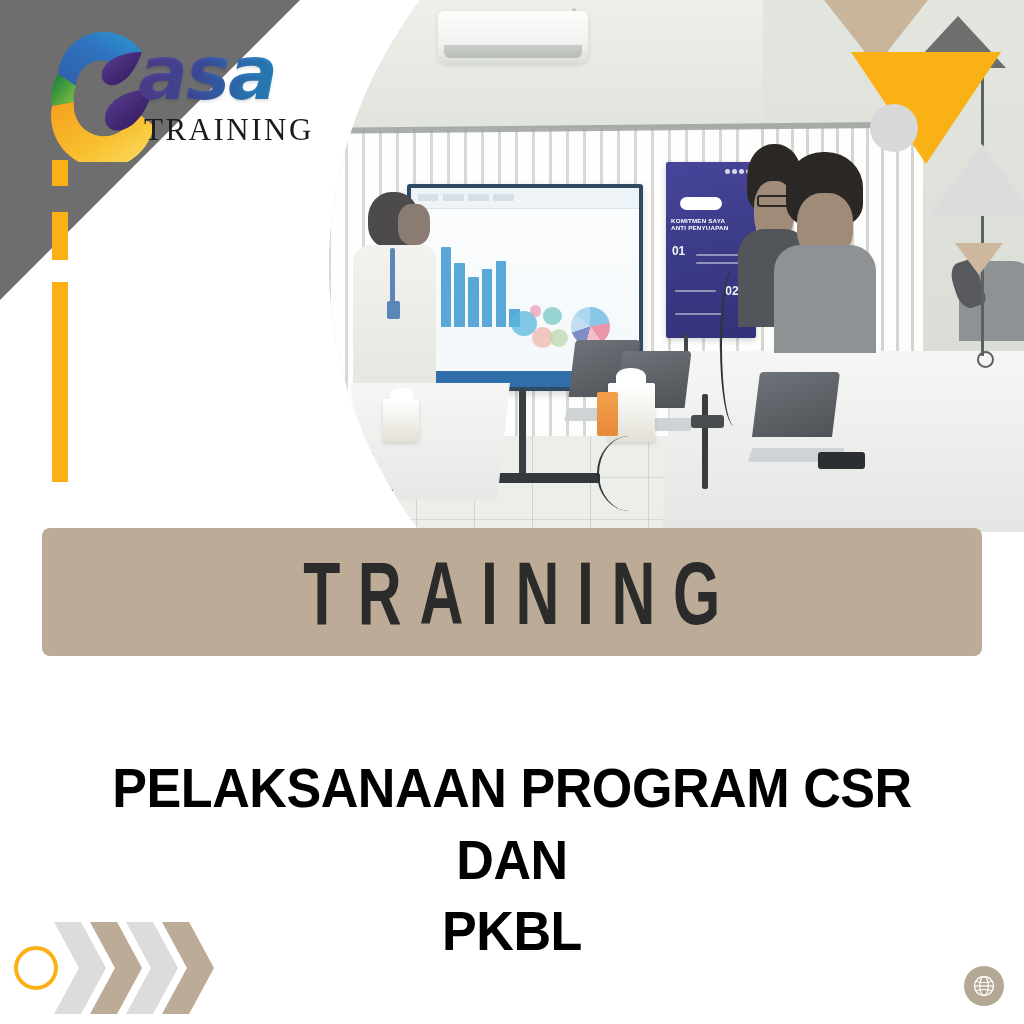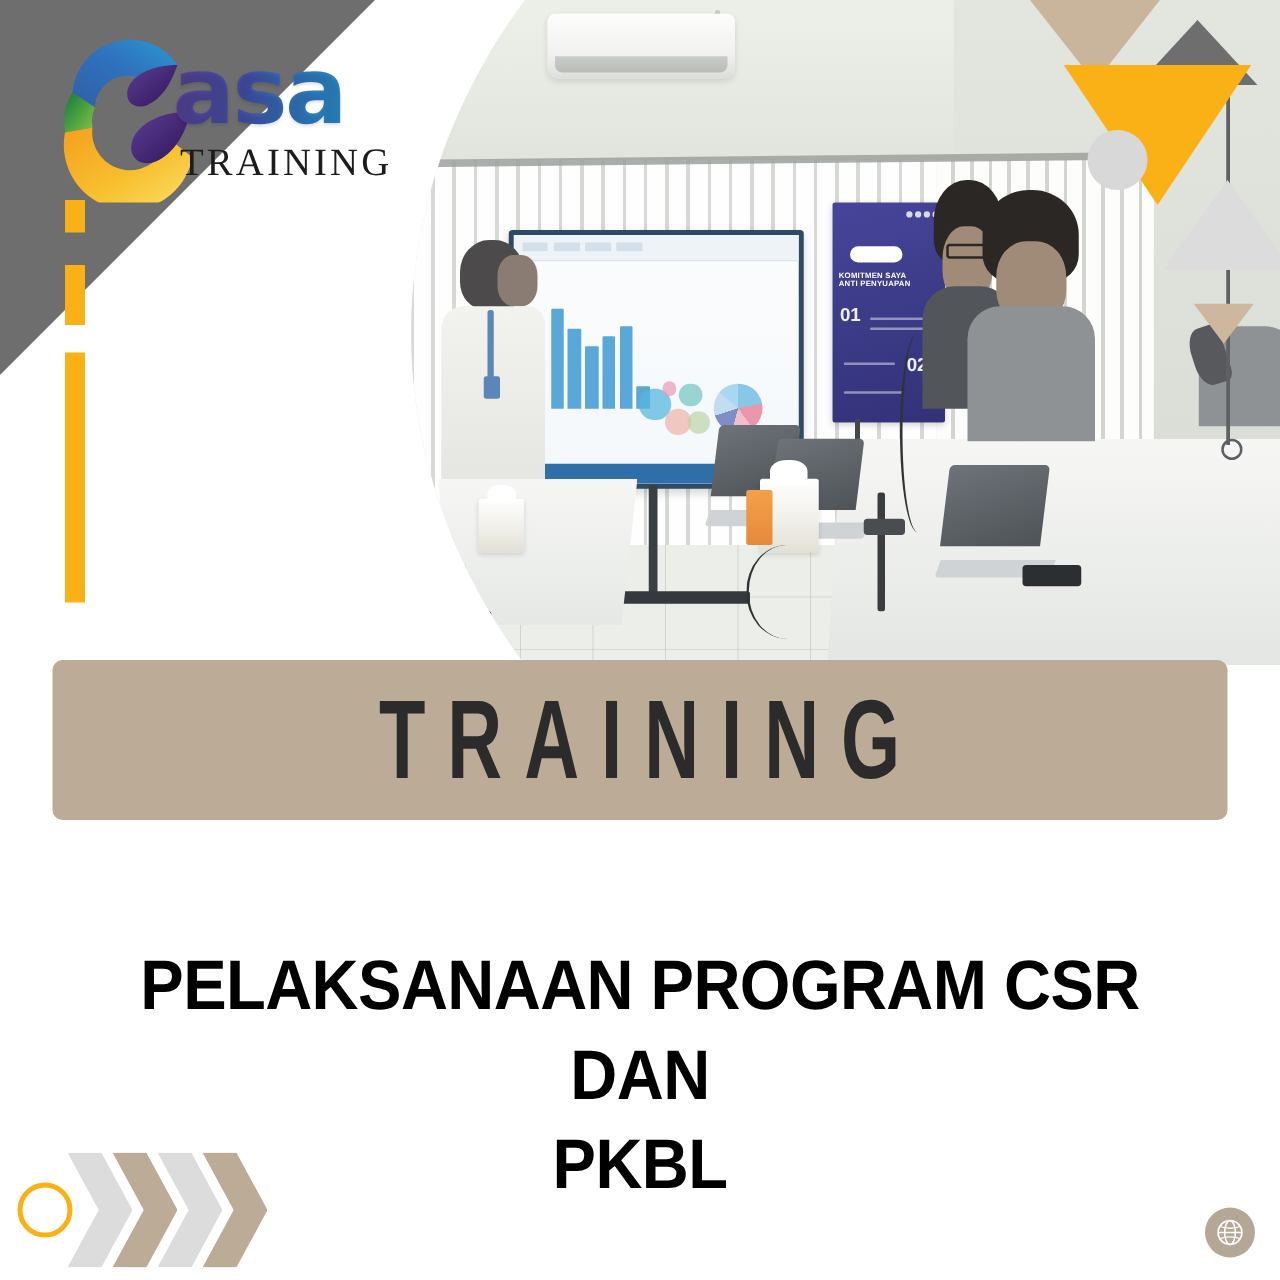--- a/index.html
+++ b/index.html
@@ -270,21 +270,21 @@
     position:absolute; left:16%; top:20%; width:46%; height:7%;
     background:#ffffff; border-radius:7px;
   }
   .ru-title {
     position:absolute; left:6%; top:31%; width:94%;
     font-size:6.2px; font-weight:bold; line-height:1.25;
     letter-spacing:.2px;
   }
   .ru-num {
     position:absolute; font-weight:bold; color:rgba(255,255,255,.92);
-    font-size:15px; line-height:1;
+    font-size:12px; line-height:1;
   }
   .ru-line {
     position:absolute; height:2px; background:rgba(255,255,255,.45);
     border-radius:1px;
   }
   .rollup-leg {
     position:absolute; left:53%; top:63%; width:4px; height:16%;
     background:#44474a;
   }
 
@@ -327,20 +327,21 @@
           width:300px; height:150px; }
   .logo-mark { position:absolute; left:0; top:2px; width:148px; height:148px; }
   .logo-word {
     position:absolute; left:108px; top:28px;
     font-size:74px; font-weight:bold; letter-spacing:-2px;
     line-height:.9;
     background:linear-gradient(100deg,#5b3f93 0%,#4450a8 42%,#2f7fc4 78%,#2a8fd0 100%);
     -webkit-background-clip:text; background-clip:text; color:transparent;
     text-shadow:0 2px 3px rgba(0,0,0,.13);
     font-family:"DejaVu Sans", sans-serif;
+    font-style:italic;
   }
   .logo-sub {
     position:absolute; left:114px; top:100px;
     font-family:"Liberation Serif", serif;
     font-size:31px; letter-spacing:2.5px; color:#1c1c1c;
   }
 
   
   .training-banner {
     position:absolute; left:42px; top:528px;

